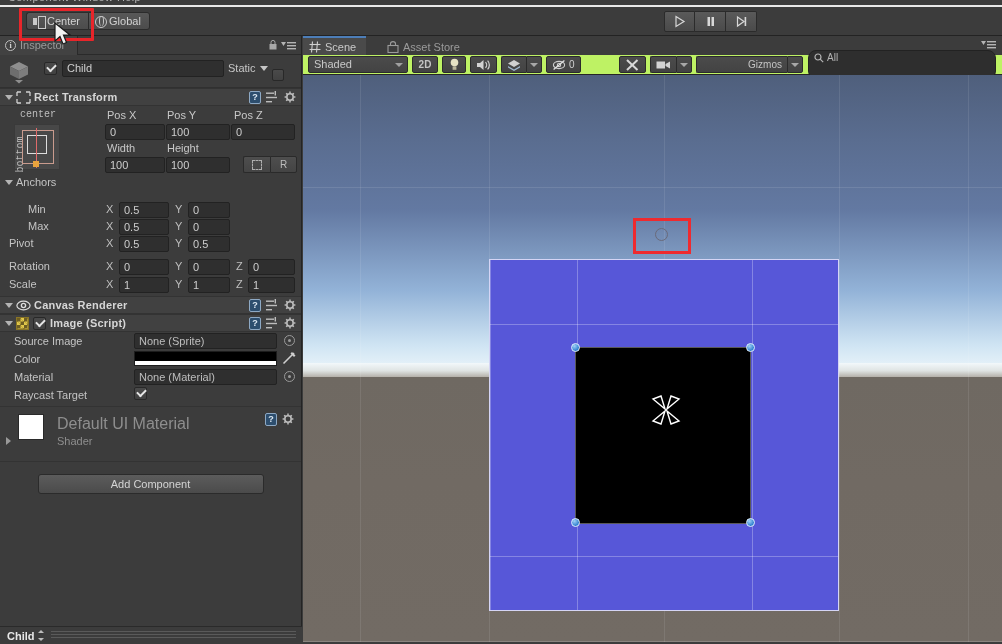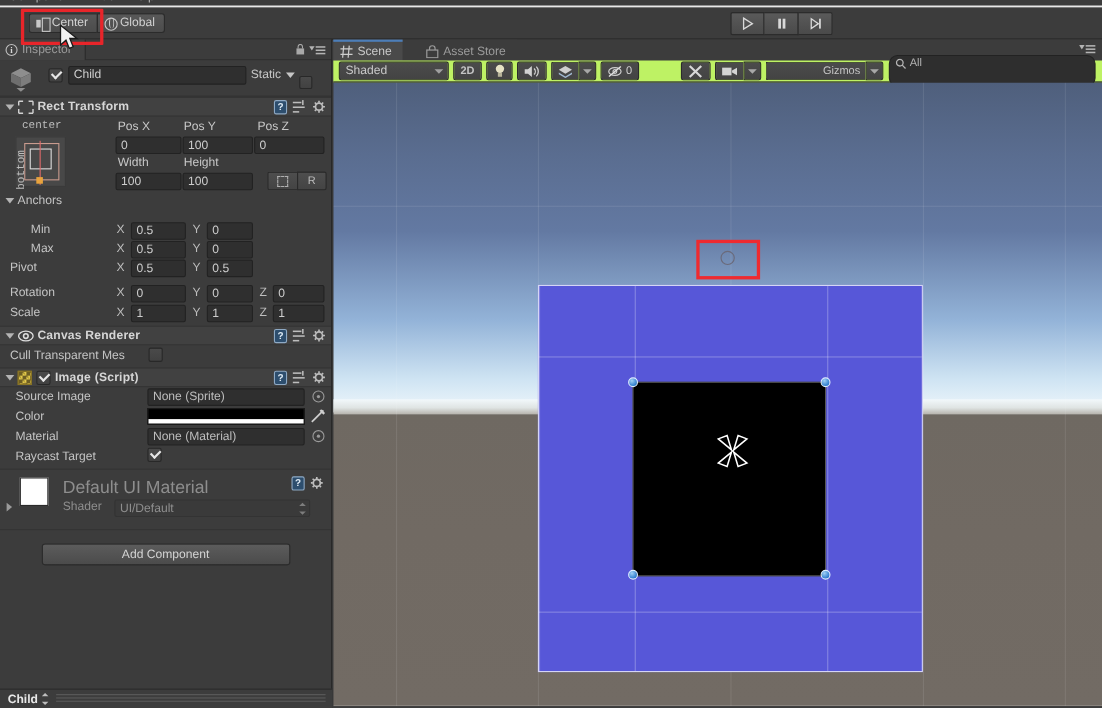--- a/index.html
+++ b/index.html
@@ -613,24 +613,20 @@
                 <line x1="9.6" y1="6" x2="11.4" y2="6"></line>
               <line x1="2.2" y1="2.2" x2="3.4" y2="3.4"></line>
                 <line x1="8.6" y1="8.6" x2="9.8" y2="9.8"></line>
               <line x1="9.8" y1="2.2" x2="8.6" y2="3.4"></line>
                 <line x1="3.4" y1="8.6" x2="2.2" y2="9.8"></line>
             </g>
           </svg>
         </span>
       </div>
 
-      <div class="cr-body">
-        <span class="row-lbl" style="left:9px; top:3px;">Cull Transparent Mes</span>
-        <div class="cb" style="position:absolute; left:135px; top:2px;"></div>
-      </div>
 
       <div class="comp-head">
         <span class="foldout"></span>
         <span class="img-icon"></span>
         <span class="cb checked" style="margin-right:4px;"></span>
         <span class="comp-title">Image (Script)</span>
         <span class="right-icons">
           <span class="help-icon">?</span>
           <svg class="preset-icon" viewBox="0 0 13 13">
             <rect x="0" y="1.5" width="8" height="1.4" fill="#bdbdbd"></rect>
@@ -674,27 +670,20 @@
 
         <span class="row-lbl" style="left:14px; top:57px;">Raycast Target</span>
         <div class="cb checked" style="position:absolute; left:134px; top:55px;"></div>
       </div>
 
       <div class="mat-panel">
         <span class="mat-arrow"></span>
         <div class="mat-swatch"></div>
         <div class="mat-title">Default UI Material</div>
         <div class="shader-lbl">Shader</div>
-        <div class="shader-popup">
-          <span>UI/Default</span>
-          <span class="dd" style="position:absolute;right:3px;top:2px;width:7px;height:11px;display:flex;flex-direction:column;justify-content:space-between;align-items:center;">
-            <i style="display:block;width:0;height:0;border-left:3px solid transparent;border-right:3px solid transparent;border-bottom:3px solid #7d7d7d;"></i>
-            <i style="display:block;width:0;height:0;border-left:3px solid transparent;border-right:3px solid transparent;border-top:3px solid #7d7d7d;"></i>
-          </span>
-        </div>
         <span class="mat-right">
           <span class="help-icon">?</span>
           <svg class="gear-icon" viewBox="0 0 13 13">
             <circle cx="6" cy="6" r="3.2" fill="none" stroke="#bdbdbd" stroke-width="1.6"></circle>
             <g stroke="#bdbdbd" stroke-width="1.5">
               <line x1="6" y1="0.6" x2="6" y2="2.4"></line>
                 <line x1="6" y1="9.6" x2="6" y2="11.4"></line>
               <line x1="0.6" y1="6" x2="2.4" y2="6"></line>
                 <line x1="9.6" y1="6" x2="11.4" y2="6"></line>
               <line x1="2.2" y1="2.2" x2="3.4" y2="3.4"></line>

